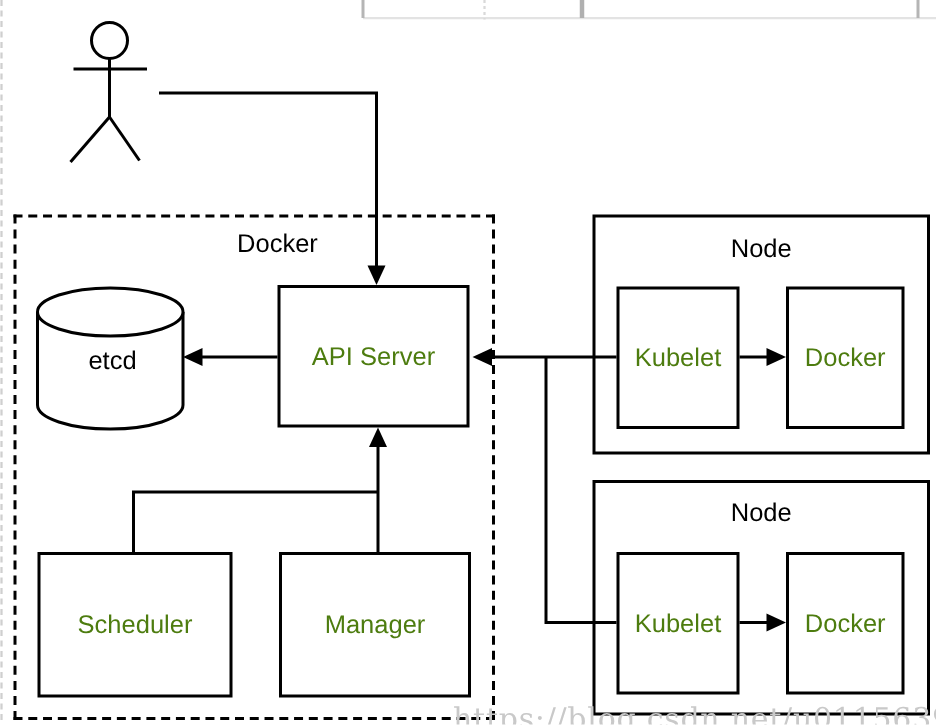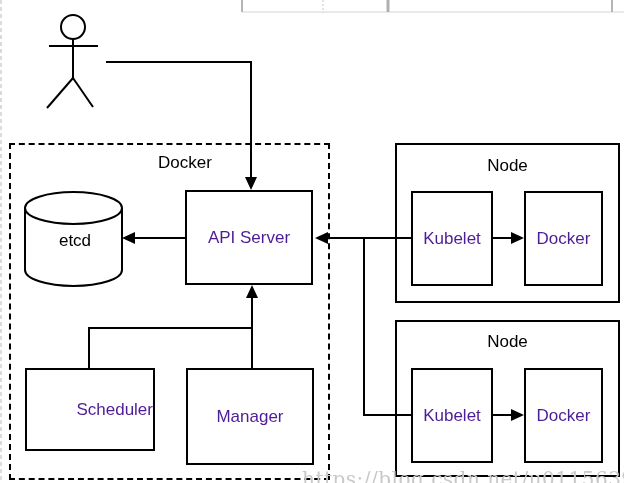--- a/index.html
+++ b/index.html
@@ -6,21 +6,21 @@
   body{
     width:624px;height:483px;position:relative;overflow:hidden;
     background:#ffffff;font-family:"Liberation Sans",sans-serif;
   }
   .box{
     position:absolute;box-sizing:border-box;
     background:#ffffff;border:2px solid #000000;
   }
   .center{display:flex;align-items:center;justify-content:center;}
   .col{flex-direction:column;line-height:21px;}
-  .lbl{font-size:17px;color:#4c1d95;white-space:nowrap;}
+  .lbl{font-size:17px;color:#4d7c0f;white-space:nowrap;}
   .group-label{
     position:absolute;text-align:center;font-size:17px;color:#000000;
   }
   .dashed{border-style:dashed;background:transparent;}
   .watermark{
     position:absolute;left:302px;top:467px;
     font-family:"DejaVu Serif",serif;font-size:20px;letter-spacing:0.5px;
     color:#c9c9c9;white-space:nowrap;
   }
   svg.overlay{position:absolute;left:0;top:0;pointer-events:none;}
@@ -34,21 +34,21 @@
 <div class="box" style="left:395px;top:143px;width:225px;height:160px;"></div>
 <div class="group-label" style="left:395px;top:156px;width:225px;">Node</div>
 
 <div class="box" style="left:395px;top:320px;width:225px;height:157px;"></div>
 <div class="group-label" style="left:395px;top:332px;width:225px;">Node</div>
 
 <div class="box center" style="left:185px;top:190px;width:128px;height:95px;">
   <span class="lbl">API Server</span>
 </div>
 
-<div class="box center" style="left:25px;top:368px;width:130px;height:83px;justify-content:flex-end;">
+<div class="box center" style="left:25px;top:368px;width:130px;height:97px;">
   <span class="lbl">Scheduler</span>
 </div>
 
 <div class="box center col" style="left:186px;top:368px;width:128px;height:97px;">
   <span class="lbl">Manager</span>
 </div>
 
 <div class="box center" style="left:411px;top:191px;width:82px;height:95px;">
   <span class="lbl">Kubelet</span>
 </div>

